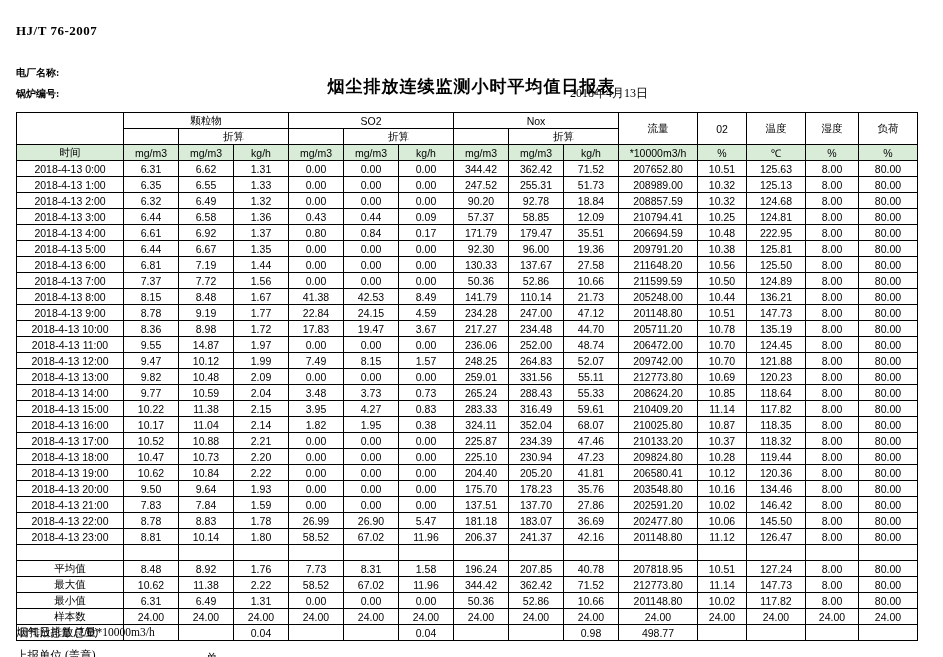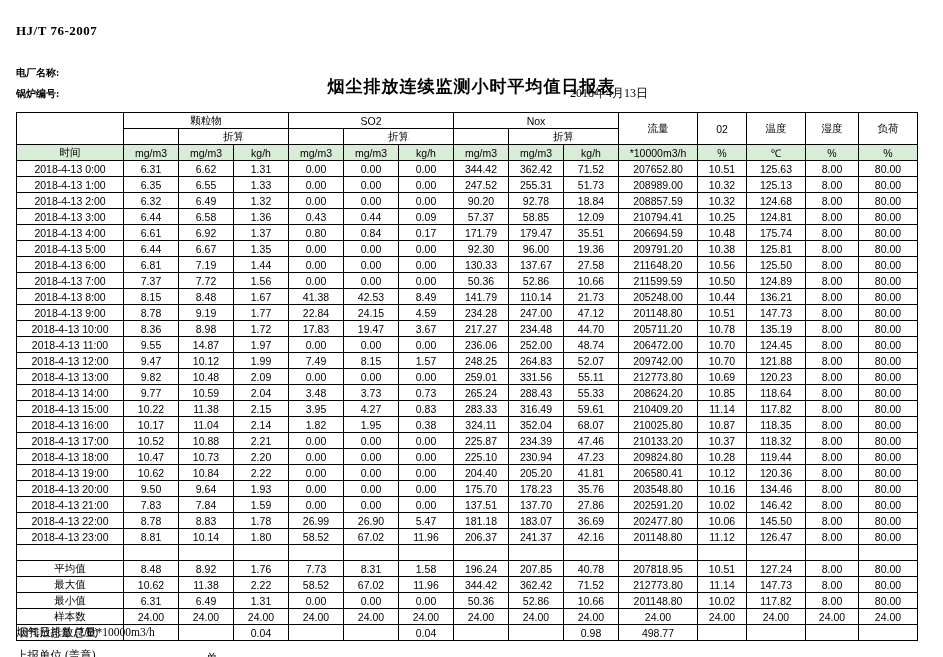--- a/index.html
+++ b/index.html
@@ -199,21 +199,21 @@
         <td class="col-num">6.92</td>
         <td class="col-num">1.37</td>
         <td class="col-num">0.80</td>
         <td class="col-num">0.84</td>
         <td class="col-num">0.17</td>
         <td class="col-num">171.79</td>
         <td class="col-num">179.47</td>
         <td class="col-num">35.51</td>
         <td class="col-flow">206694.59</td>
         <td class="col-o2">10.48</td>
-        <td class="col-temp">175.74</td>
+        <td class="col-temp">222.95</td>
         <td class="col-hum">8.00</td>
         <td class="col-load">80.00</td>
       </tr>
       <tr>
         <td class="col-time">2018-4-13 5:00</td>
         <td class="col-num">6.44</td>
         <td class="col-num">6.67</td>
         <td class="col-num">1.35</td>
         <td class="col-num">0.00</td>
         <td class="col-num">0.00</td>

